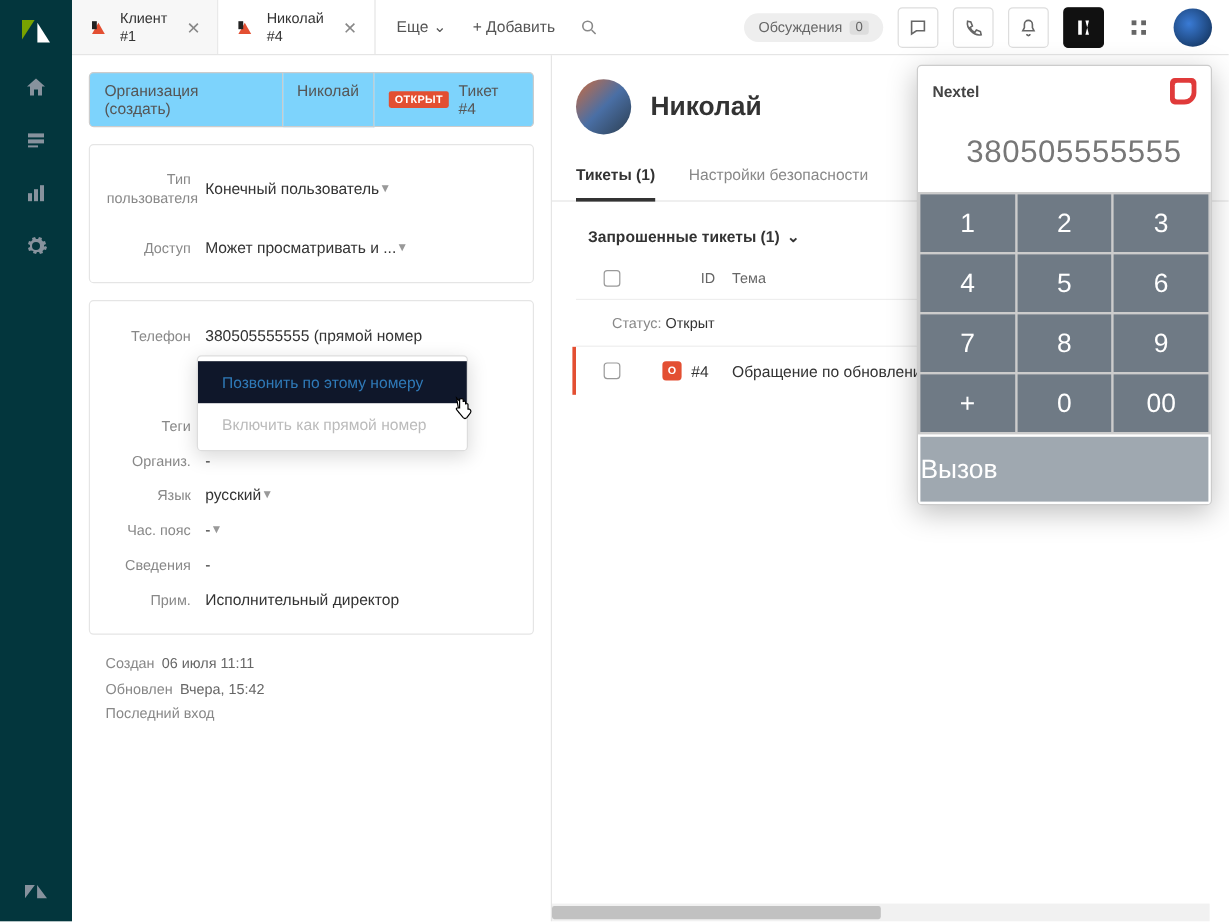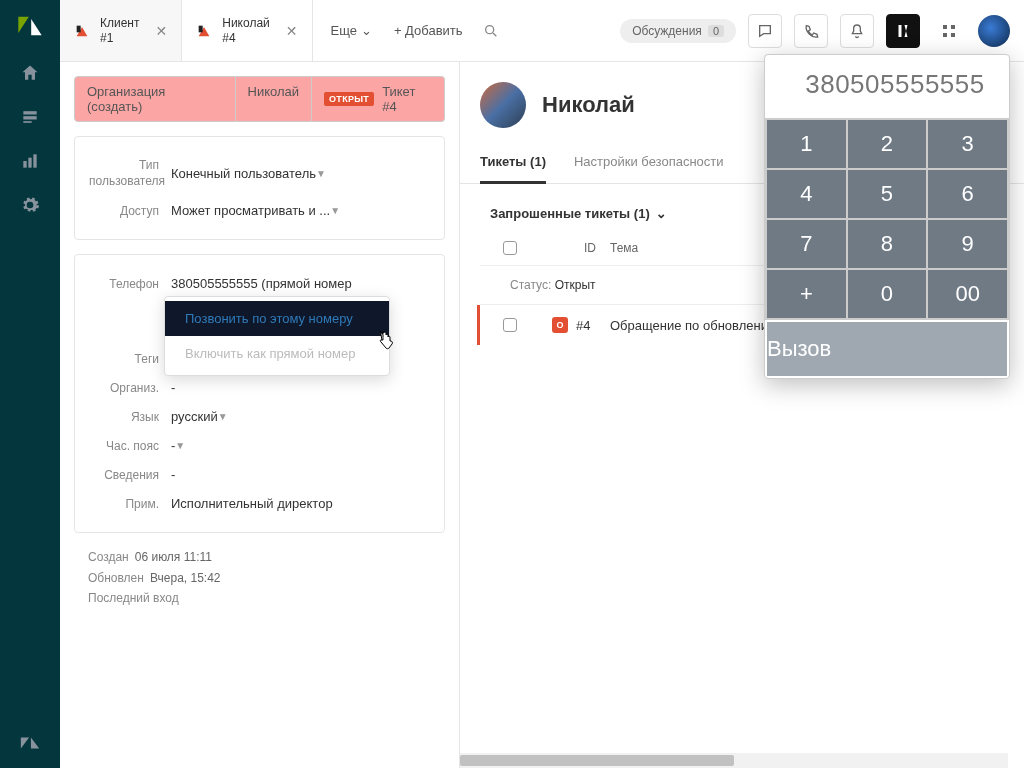--- a/index.html
+++ b/index.html
@@ -3,42 +3,42 @@
 <meta charset="utf-8">
 <style>
 * { box-sizing: border-box; margin: 0; padding: 0; font-family: -apple-system, BlinkMacSystemFont, "Segoe UI", Arial, sans-serif; }
 body { width: 1024px; height: 768px; overflow: hidden; background: #fff; }
 .app { display: flex; width: 100%; height: 100%; }
 .leftbar { width: 60px; background: #03363d; display: flex; flex-direction: column; align-items: center; padding-top: 12px; gap: 22px; }
 .leftbar .logo { width: 28px; height: 28px; display:flex; }
 .leftbar .nav-icon { width: 22px; height: 22px; color: #87929d; cursor: pointer; display:flex; align-items:center; justify-content:center;}
 .leftbar .bottom { margin-top: auto; margin-bottom: 14px; }
 .main { flex: 1; display: flex; flex-direction: column; }
-.topbar { height: 62px; border-bottom: 1px solid #e5e5e5; display: flex; align-items: stretch; }
+.topbar { height: 46px; border-bottom: 1px solid #e5e5e5; display: flex; align-items: stretch; }
 .tabs { display: flex; }
 .tab { display: flex; align-items: center; gap: 10px; padding: 0 14px; border-right: 1px solid #e5e5e5; font-size: 12px; color: #333; cursor: pointer; position: relative;}
 .tab.active { background: #fff; }
 .tab:not(.active) { background: #f7f7f7; }
 .tab .tab-icon { width: 16px; height: 16px; }
 .tab .tab-label { line-height: 1.2; }
 .tab .tab-close { font-size: 14px; color: #888; cursor: pointer; margin-left: 6px;}
 .top-actions { display: flex; align-items: center; gap: 4px; padding: 0 10px; }
 .top-more { font-size: 13px; color: #555; padding: 6px 8px; cursor: pointer; display:flex; align-items:center; gap:4px;}
 .top-add { font-size: 13px; color: #555; padding: 6px 10px; cursor: pointer;}
 .top-search { color: #888; padding: 6px; cursor:pointer;}
 .top-right { margin-left: auto; display: flex; align-items: center; gap: 12px; padding-right: 14px; }
 .discuss-pill { background: #eee; border-radius: 16px; padding: 5px 12px; font-size: 12px; color: #666; display:flex; align-items:center; gap:6px; cursor:pointer;}
 .discuss-pill .badge { background: #ddd; border-radius: 3px; padding: 0 5px; font-size: 11px;}
 .top-icon { width: 34px; height: 34px; border: 1px solid #ddd; border-radius: 4px; display: flex; align-items: center; justify-content: center; color: #666; cursor:pointer; font-size:15px;}
 .top-icon.dark { background: #111; color: #fff; border-color:#111;}
 .avatar-top { width: 32px; height: 32px; border-radius: 50%; background: radial-gradient(circle at 40% 40%, #3a7bd5, #0e2a4d); cursor:pointer;}
 .content { flex: 1; display: flex; }
 .sidebar { width: 400px; border-right: 1px solid #e5e5e5; display: flex; flex-direction: column; padding: 14px; gap: 14px; overflow:hidden;}
 .breadcrumb { display: flex; gap: 0; }
-.bc-item { border: 1px solid #ccc; padding: 7px 12px; font-size: 13px; color: #555; background: #fca5a5;}
+.bc-item { border: 1px solid #ccc; padding: 7px 12px; font-size: 13px; color: #555; background: #7dd3fc;}
 .bc-item:first-child { border-radius: 4px 0 0 4px; }
 .bc-item.mid { border-left: none; }
 .bc-item.last { border-left: none; border-radius: 0 4px 4px 0; display:flex; align-items:center; gap:8px;}
 .badge-open { background: #e34f32; color:#fff; font-size: 9px; font-weight:bold; padding: 2px 5px; border-radius: 2px; letter-spacing:0.3px;}
 .panel { border: 1px solid #e5e5e5; border-radius: 4px; padding: 14px 14px; }
 .field-row { display: flex; align-items: center; padding: 7px 0; font-size: 13px; position:relative;}
 .field-label { width: 82px; text-align: right; color: #888; font-size: 12px; padding-right: 12px; flex-shrink:0;}
 .field-value { flex: 1; color: #333; display:flex; align-items:center; justify-content:flex-start;}
 .field-value .caret { color: #999; font-size: 10px;}
 .meta-block { padding: 0 14px; font-size: 12px; color: #666; line-height: 1.7;}
@@ -208,21 +208,21 @@
         </div>
 
         <div class="panel">
           <div class="field-row">
             <div class="field-label" style="line-height:1.3">Тип пользователя</div>
             <div class="field-value">
                 <span>Конечный пользователь</span>
                 <span class="caret">▼</span>
               </div>
           </div>
-          <div class="field-row" style="margin-top:0">
+          <div class="field-row" style="margin-top:12px">
             <div class="field-label">Доступ</div>
             <div class="field-value">
                 <span>Может просматривать и ...</span>
                 <span class="caret">▼</span>
               </div>
           </div>
         </div>
 
         <div class="panel">
           <div class="field-row">
@@ -339,20 +339,24 @@
   <div class="menu-item disabled">Включить как прямой номер</div>
 </div>
 <div class="cursor-ptr">
   <svg width="18" height="22" viewBox="0 0 18 22">
       <path fill="#fff" stroke="#000" stroke-width="1" d="M6 2v12l2-1 2 5 2-1-2-5h3z" transform="rotate(-10 9 11)"></path>
       <path fill="#fff" stroke="#000" d="M7 1c0 0 0 8 0 8l-2 0c-1 0-1 1 0 2l5 6c1 1 2 1 3 0l3-4c1-1 0-3-1-3h-1V6c0-1-2-1-2 0V4c0-1-2-1-2 0V2c0-1-3-1-3 0z" transform="translate(0 2)"></path>
     </svg>
 </div>
 
 <div class="dialer">
+  <div class="dialer-head">
+    <span>Nextel</span>
+    <span class="dlogo"></span>
+  </div>
   <div class="dialer-num">380505555555</div>
   <div class="keypad">
     <div class="key">1</div>
     <div class="key">2</div>
     <div class="key">3</div>
     <div class="key">4</div>
     <div class="key">5</div>
     <div class="key">6</div>
     <div class="key">7</div>
     <div class="key">8</div>

